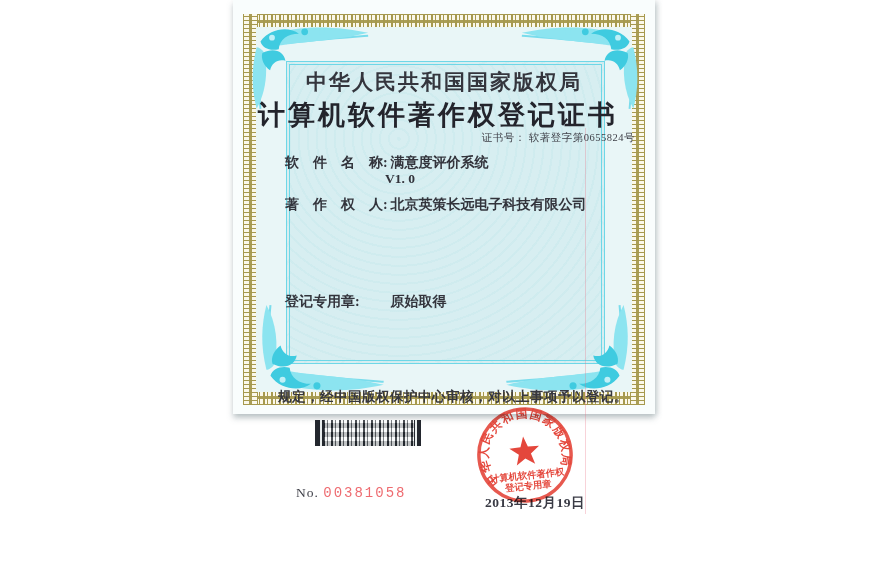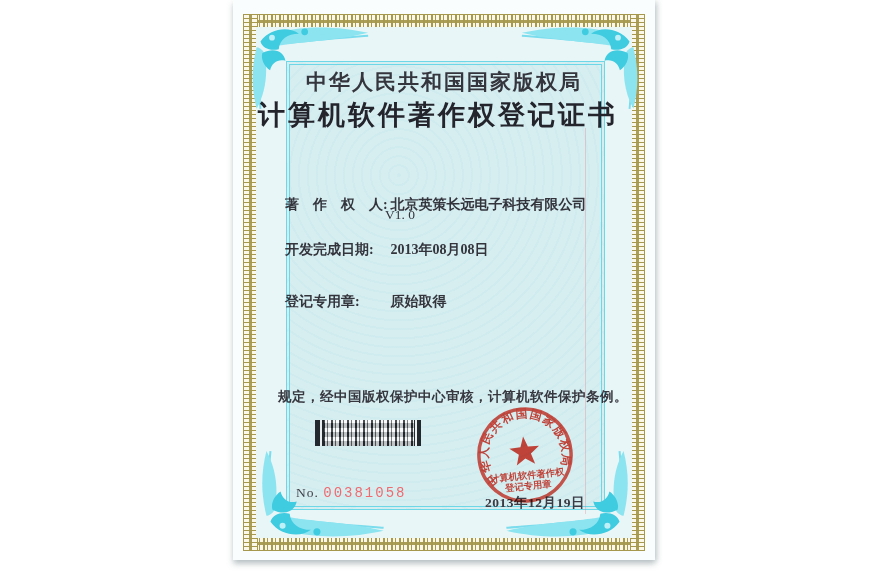--- a/index.html
+++ b/index.html
@@ -1,20 +1,20 @@
 <!DOCTYPE html>
 <html><head>
 <meta charset="utf-8">
 <style>
   html,body{margin:0;padding:0;background:#ffffff;width:884px;height:572px;overflow:hidden;
     font-family:"Liberation Serif","DejaVu Serif",serif;}
   .canvas{position:relative;width:884px;height:572px;background:#ffffff;}
 
   
-  .page{position:absolute;left:233px;top:0;width:422px;height:560px;background:#f9fdfd;
+  .page{position:absolute;left:233px;top:0;width:422px;height:414px;background:#f9fdfd;
     box-shadow:0 4px 6px rgba(90,110,115,.35),3px 1px 5px rgba(120,140,145,.22);}
 
   
   .gold{position:absolute;background-color:#fbf8ea;}
   .gold-h{left:10px;right:10px;height:13px;
     background-image:
       linear-gradient(0deg,transparent 42%,rgba(166,153,78,.95) 42% 58%,transparent 58%),
       repeating-linear-gradient(90deg,#a6994e 0 1.5px,transparent 1.5px 4px,#a6994e 4px 5.5px,transparent 5.5px 8px);
     border-top:1.5px solid #a6994e;border-bottom:1.5px solid #a6994e;}
   .gold-v{top:14px;bottom:9px;width:13px;
@@ -38,21 +38,21 @@
   .fl-br{right:12px;bottom:16px;width:150px;height:96px;transform:scale(-1,-1);}
 
   
   .authority{position:absolute;left:0;right:0;top:68px;text-align:center;font-size:21px;
     font-weight:700;letter-spacing:2px;color:#34353d;}
   .cert-title{position:absolute;left:0;right:12px;top:97px;text-align:center;font-size:27px;
     font-weight:700;letter-spacing:3px;color:#23242c;}
   .cert-no{position:absolute;right:20px;top:131px;font-size:10.5px;color:#3e3f47;letter-spacing:.5px;}
   .row{position:absolute;left:52px;white-space:nowrap;font-size:14px;font-weight:600;color:#33343c;}
   .row .lbl{display:inline-block;width:102px;}
-  .version{position:absolute;left:152px;top:171px;font-size:13.5px;font-weight:400;color:#33343c;margin-top:36px;}
+  .version{position:absolute;left:152px;top:171px;font-size:13.5px;font-weight:700;color:#33343c;}
   .stmt{position:absolute;white-space:nowrap;font-size:13.5px;font-weight:600;color:#36373f;letter-spacing:.5px;}
   .stmt1{left:73px;top:361px;}
   .stmt2{left:45px;top:388px;}
 
   
   .barcode{position:absolute;left:82px;top:420px;width:106px;height:26px;background-color:#e8eded;
     background-image:
       linear-gradient(90deg,#23272e 0 5px,#e8eded 5px 7px,#23272e 7px 9px,transparent 9px),
       linear-gradient(270deg,#23272e 0 4px,#e8eded 4px 6px,#23272e 6px 7px,transparent 7px),
       repeating-linear-gradient(0deg,rgba(25,30,36,.25) 0 5px,rgba(255,255,255,.18) 5px 9px),
@@ -128,36 +128,37 @@
       <path d="M16,34 C28,28 38,32 40,42 C32,40 26,44 24,52 C18,48 14,40 16,34 Z" fill="#3fcbe0"></path>
       <circle cx="60" cy="12" r="3.5" fill="#3fcbe0"></circle>
         <circle cx="78" cy="12" r="3" fill="#8ce4f0"></circle>
       <circle cx="26" cy="18" r="3" fill="#bff0f7"></circle>
     </svg>
 
     <div class="pink-line"></div>
 
     <div class="authority">中华人民共和国国家版权局</div>
     <div class="cert-title">计算机软件著作权登记证书</div>
+    <div class="cert-no"><span>证书号：</span>&nbsp;<span>软著登字第0655824号</span></div>
 
+    <div class="row" style="top:154px">
+      <span class="lbl">软　件　名　称:</span>
+      <span class="val">满意度评价系统</span>
+    </div>
     <div class="version">V1. 0</div>
     <div class="row" style="top:196px">
       <span class="lbl">著　作　权　人:</span>
       <span class="val">北京英策长远电子科技有限公司</span>
-    </div>
-    <div class="row" style="top:241px">
-      <span class="lbl">开发完成日期:</span>
-      <span class="val">2013年08月08日</span>
     </div>
     <div class="row" style="top:293px">
       <span class="lbl">登记专用章:</span>
       <span class="val">原始取得</span>
     </div>
 
-    <div class="stmt stmt2">规定，经中国版权保护中心审核，计算机软件保护条例。</div>
+    <div class="stmt stmt2">规定，经中国版权保护中心审核，对以上事项予以登记。</div>
 
     <div class="barcode"></div>
 
     <div class="seal-date">2013年12月19日</div>
 
     <svg class="seal" viewBox="0 0 100 100">
       <defs>
         <path id="ringArc" d="M 20.9,74.4 A 38,38 0 1 1 79.1,74.4" fill="none"></path>
       </defs>
       <circle cx="50" cy="50" r="47" fill="none" stroke="#e2372b" stroke-width="3.6" opacity="0.9"></circle>

